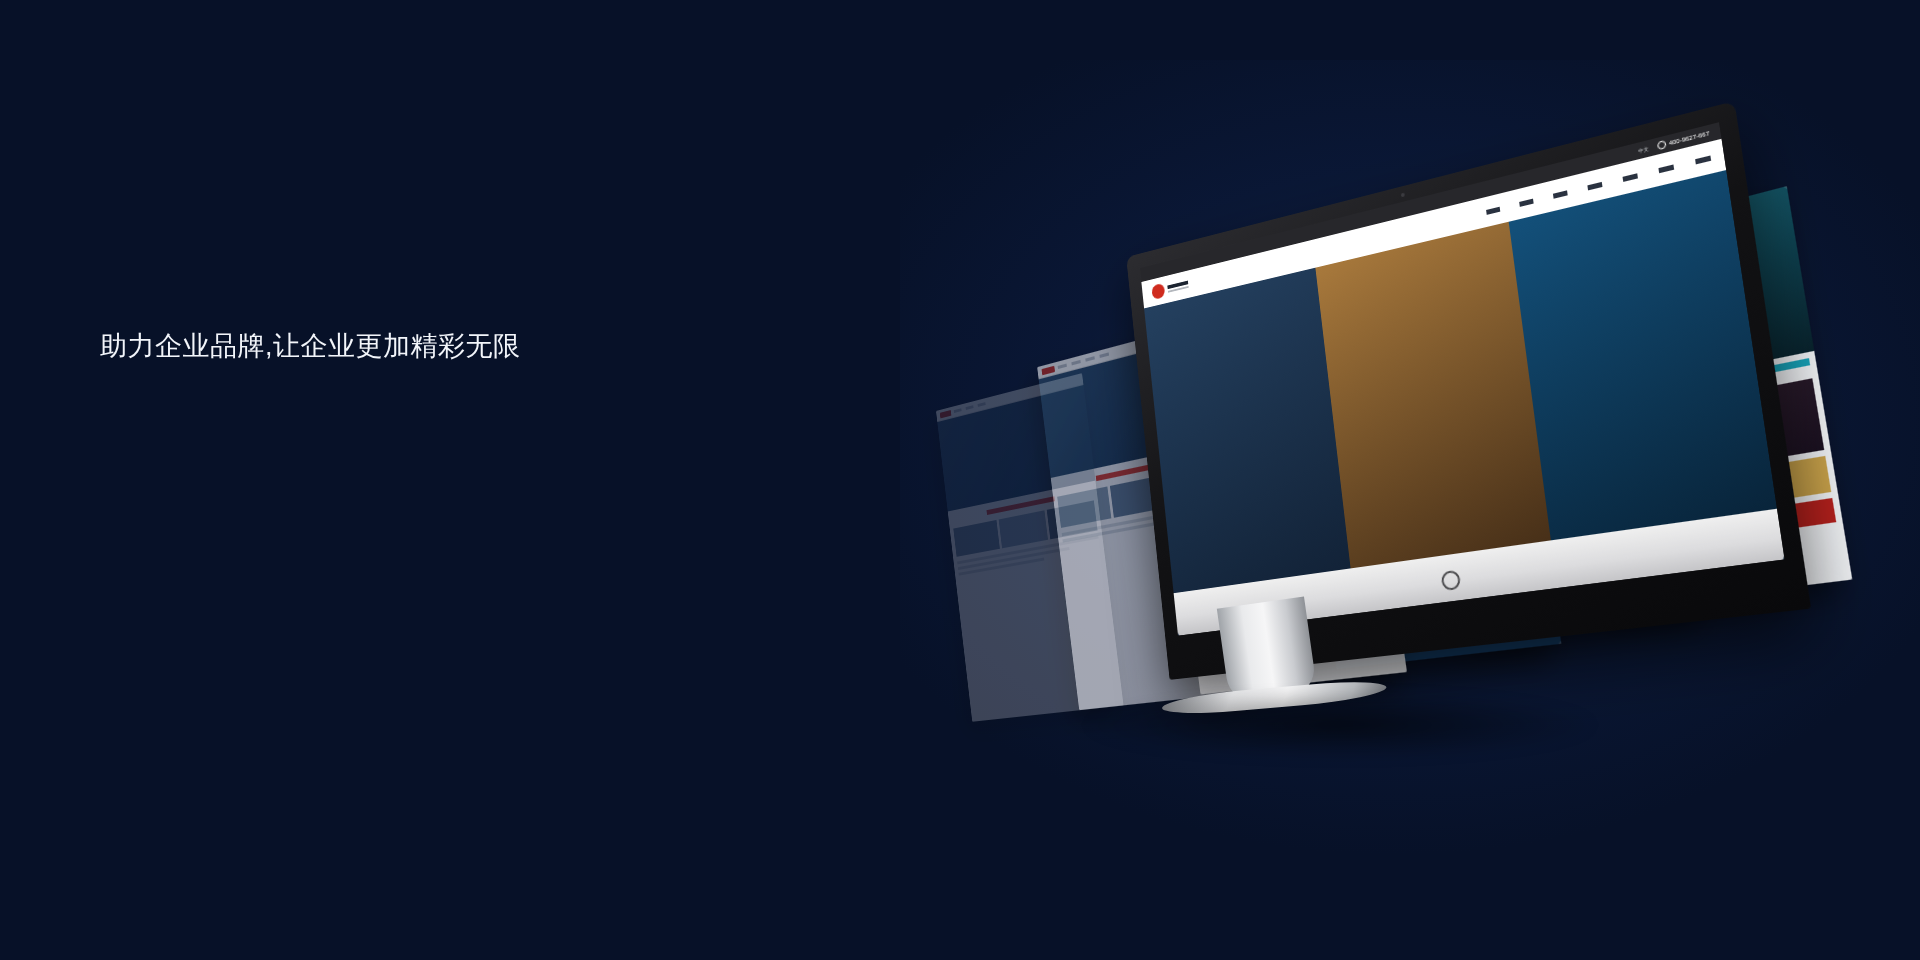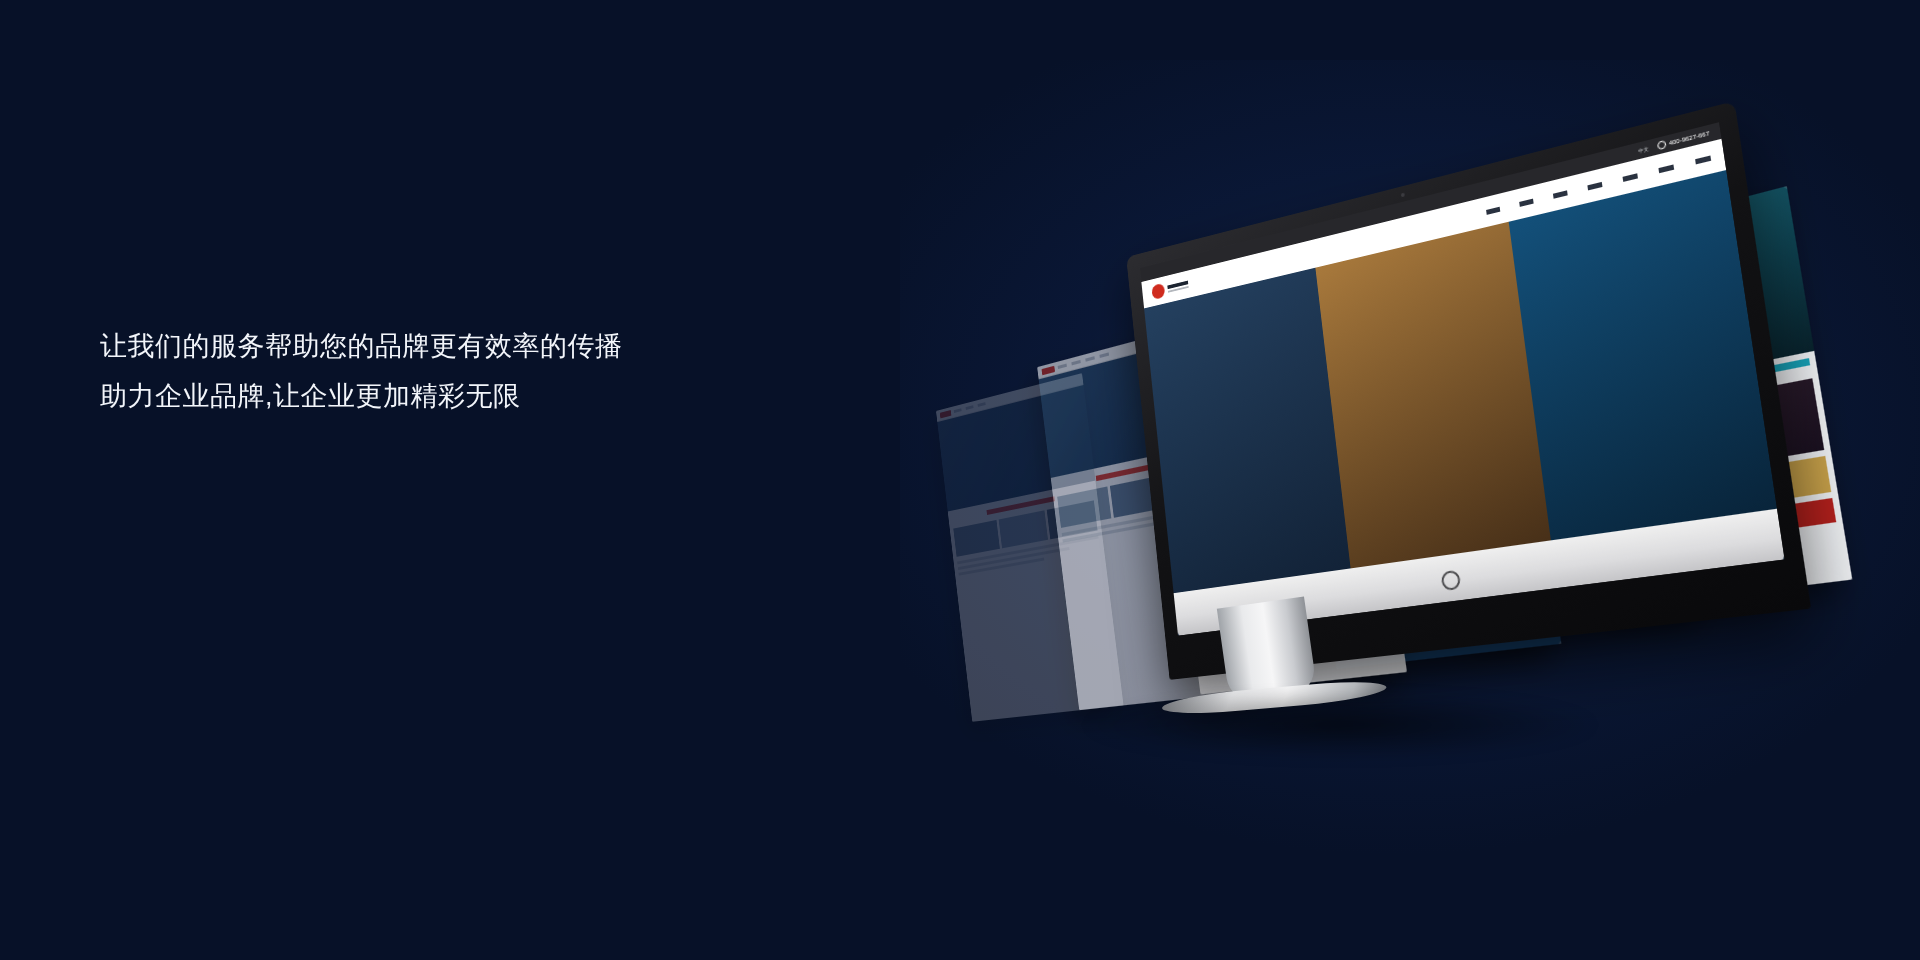--- a/index.html
+++ b/index.html
@@ -156,21 +156,20 @@
 </style>
 </head>
 <body>
 
 <div id="banner">
 
   <div class="bg-glow"></div>
 
   <div class="copy">
     <div class="sub">
-      <div>让我们的服务帮助您的品牌更有效率的传播</div>
       <div>助力企业品牌,让企业更加精彩无限</div>
     </div>
   </div>
 
   <div class="device-stage">
 
     <div class="fan">
 
       <div class="panel" id="pan1">
         <div class="p-bar">

